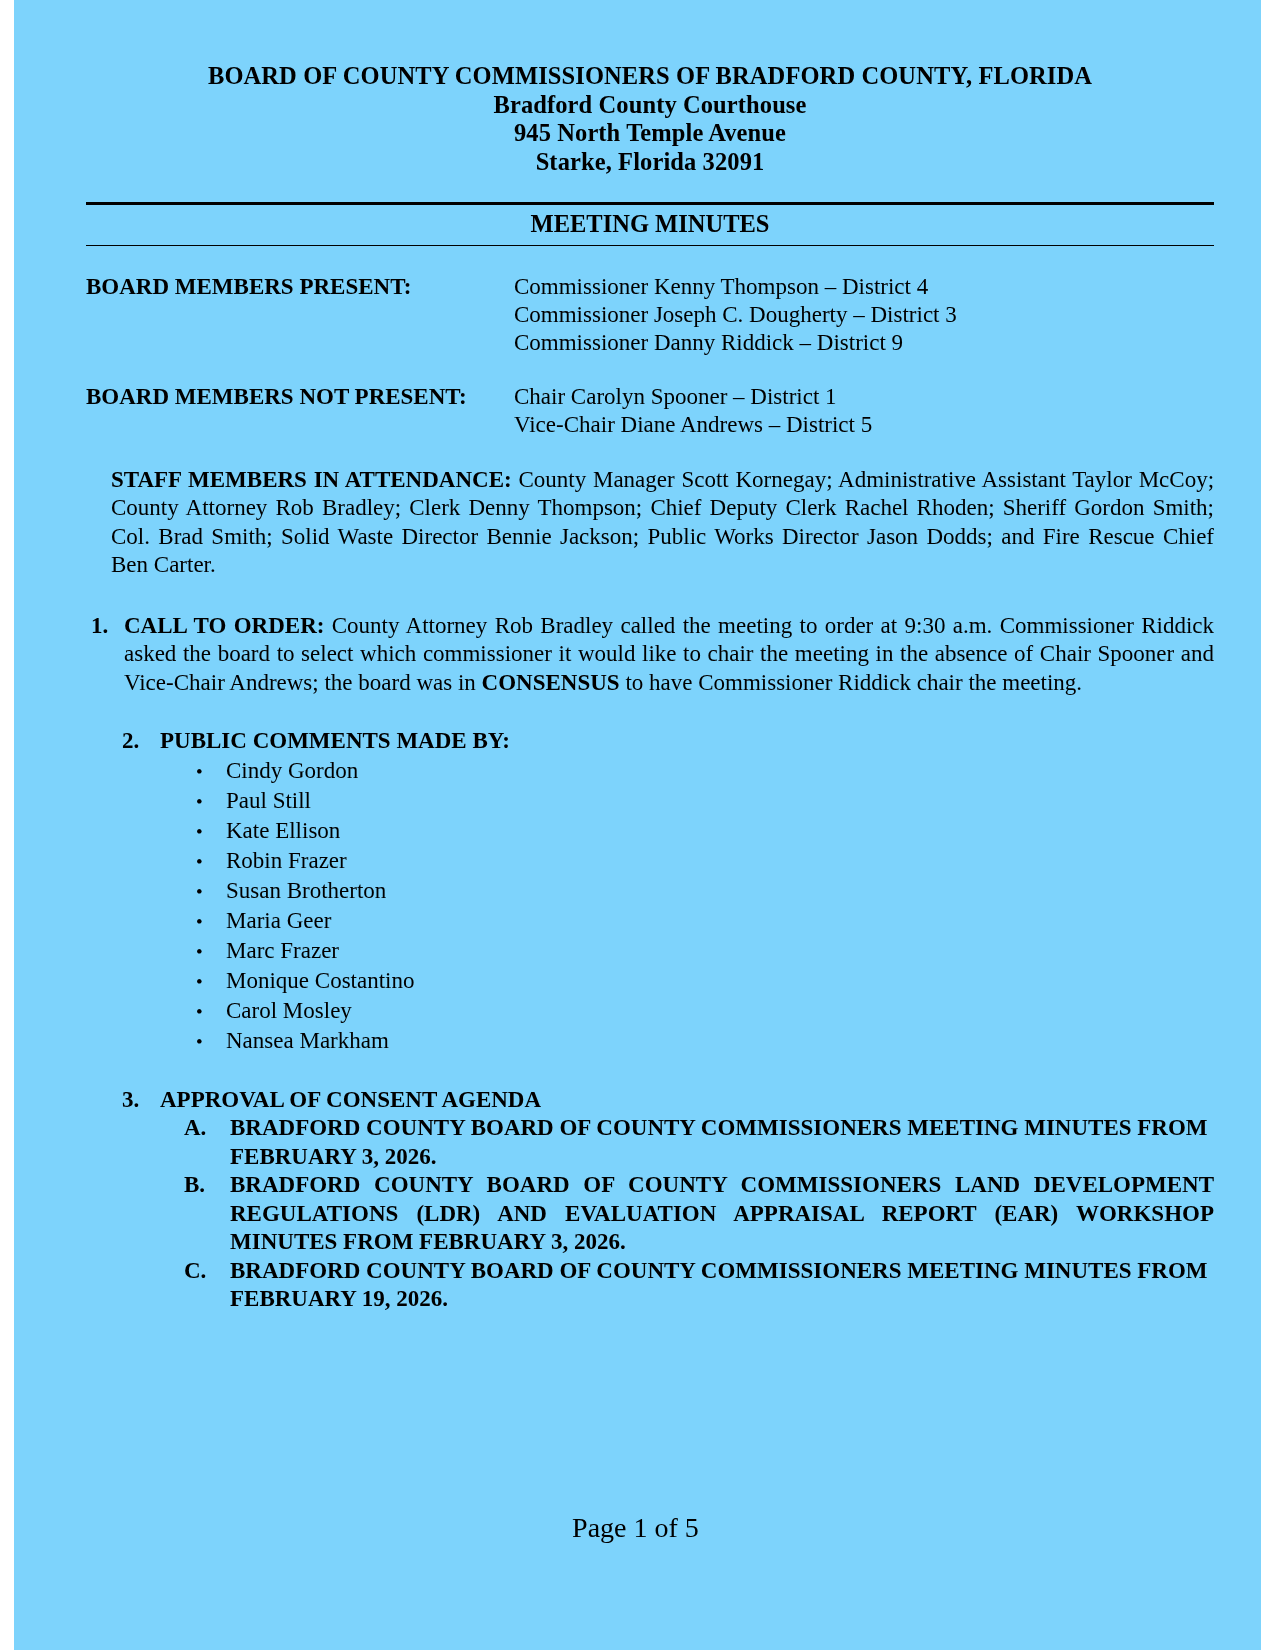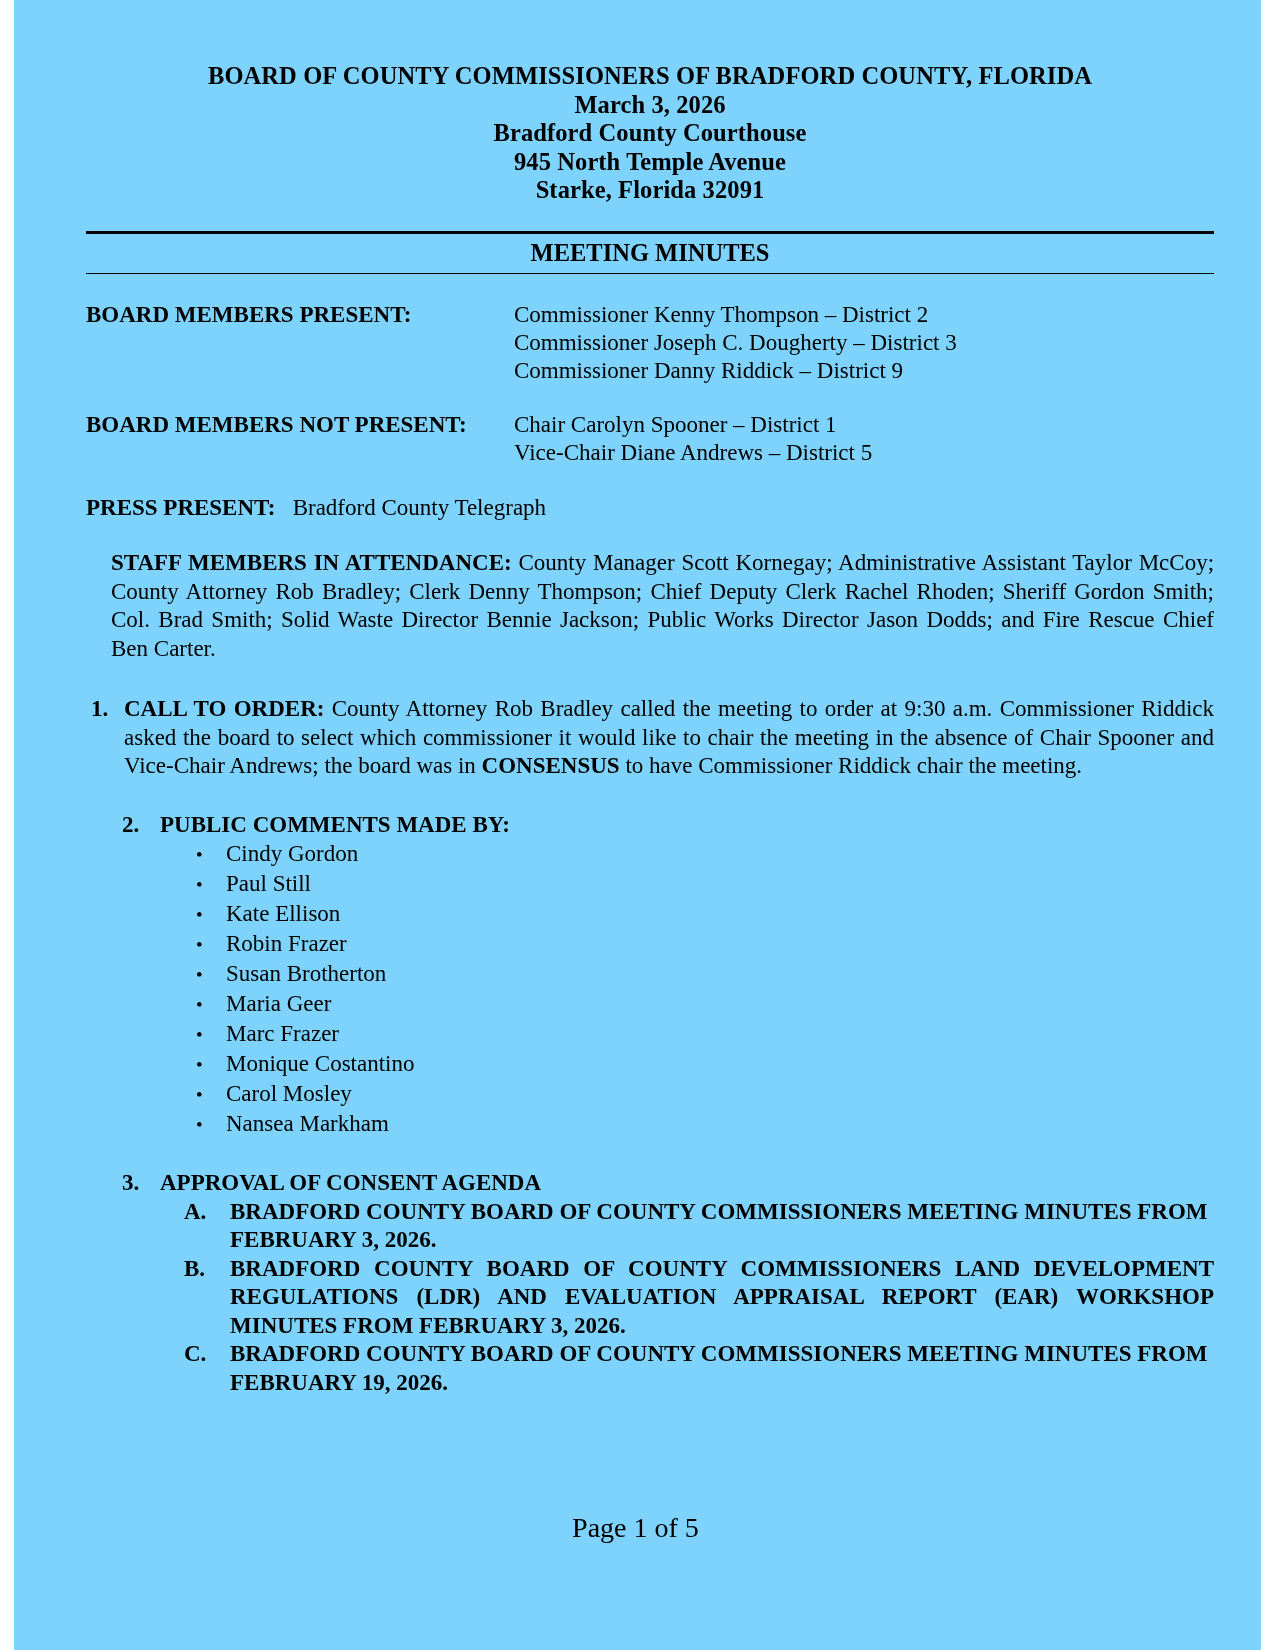--- a/index.html
+++ b/index.html
@@ -214,54 +214,49 @@
   }
 </style>
 </head>
 <body>
 
 <div class="page">
   <div class="content">
 
     <div class="doc-header">
       <span class="title-line title-main">BOARD OF COUNTY COMMISSIONERS OF BRADFORD COUNTY, FLORIDA</span>
-      <span class="title-line">March 3, 2026</span>
       <span class="title-line">Bradford County Courthouse</span>
       <span class="title-line">945 North Temple Avenue</span>
       <span class="title-line">Starke, Florida 32091</span>
     </div>
 
     <div class="rule-thick"></div>
     <div class="minutes-bar">MEETING MINUTES</div>
     <div class="rule-thin"></div>
 
     <div class="attendance">
 
       <div class="att-row">
         <div class="att-label">BOARD MEMBERS PRESENT:</div>
         <div class="att-values">
-          <div>Commissioner Kenny Thompson – District 2</div>
+          <div>Commissioner Kenny Thompson – District 4</div>
           <div>Commissioner Joseph C. Dougherty – District 3</div>
           <div>Commissioner Danny Riddick – District 9</div>
         </div>
       </div>
 
       <div class="att-row">
         <div class="att-label">BOARD MEMBERS NOT PRESENT:</div>
         <div class="att-values">
           <div>Chair Carolyn Spooner – District 1</div>
           <div>Vice-Chair Diane Andrews – District 5</div>
         </div>
       </div>
     </div>
 
-    <div class="simple-line">
-      <span class="lbl">PRESS PRESENT:</span>
-      <span>&nbsp; </span><span>Bradford County Telegraph</span>
-    </div>
 
     <div class="staff-para">
       <span class="lbl">STAFF MEMBERS IN ATTENDANCE:</span><span> </span><span>County Manager Scott Kornegay; Administrative Assistant Taylor McCoy; County Attorney Rob Bradley; Clerk Denny Thompson; Chief Deputy Clerk Rachel Rhoden; Sheriff Gordon Smith; Col. Brad Smith; Solid Waste Director Bennie Jackson; Public Works Director Jason Dodds; and Fire Rescue Chief Ben Carter.</span>
     </div>
 
     <div class="item1">
       <div class="num">1.</div>
       <div class="body"><b>CALL TO ORDER:</b><span> County Attorney Rob Bradley called the meeting to order at 9:30 a.m. Commissioner Riddick asked the board to select which commissioner it would like to chair the meeting in the absence of Chair Spooner and Vice-Chair Andrews; the board was in </span><b>CONSENSUS</b><span> to have Commissioner Riddick chair the meeting.</span></div>
     </div>
 

